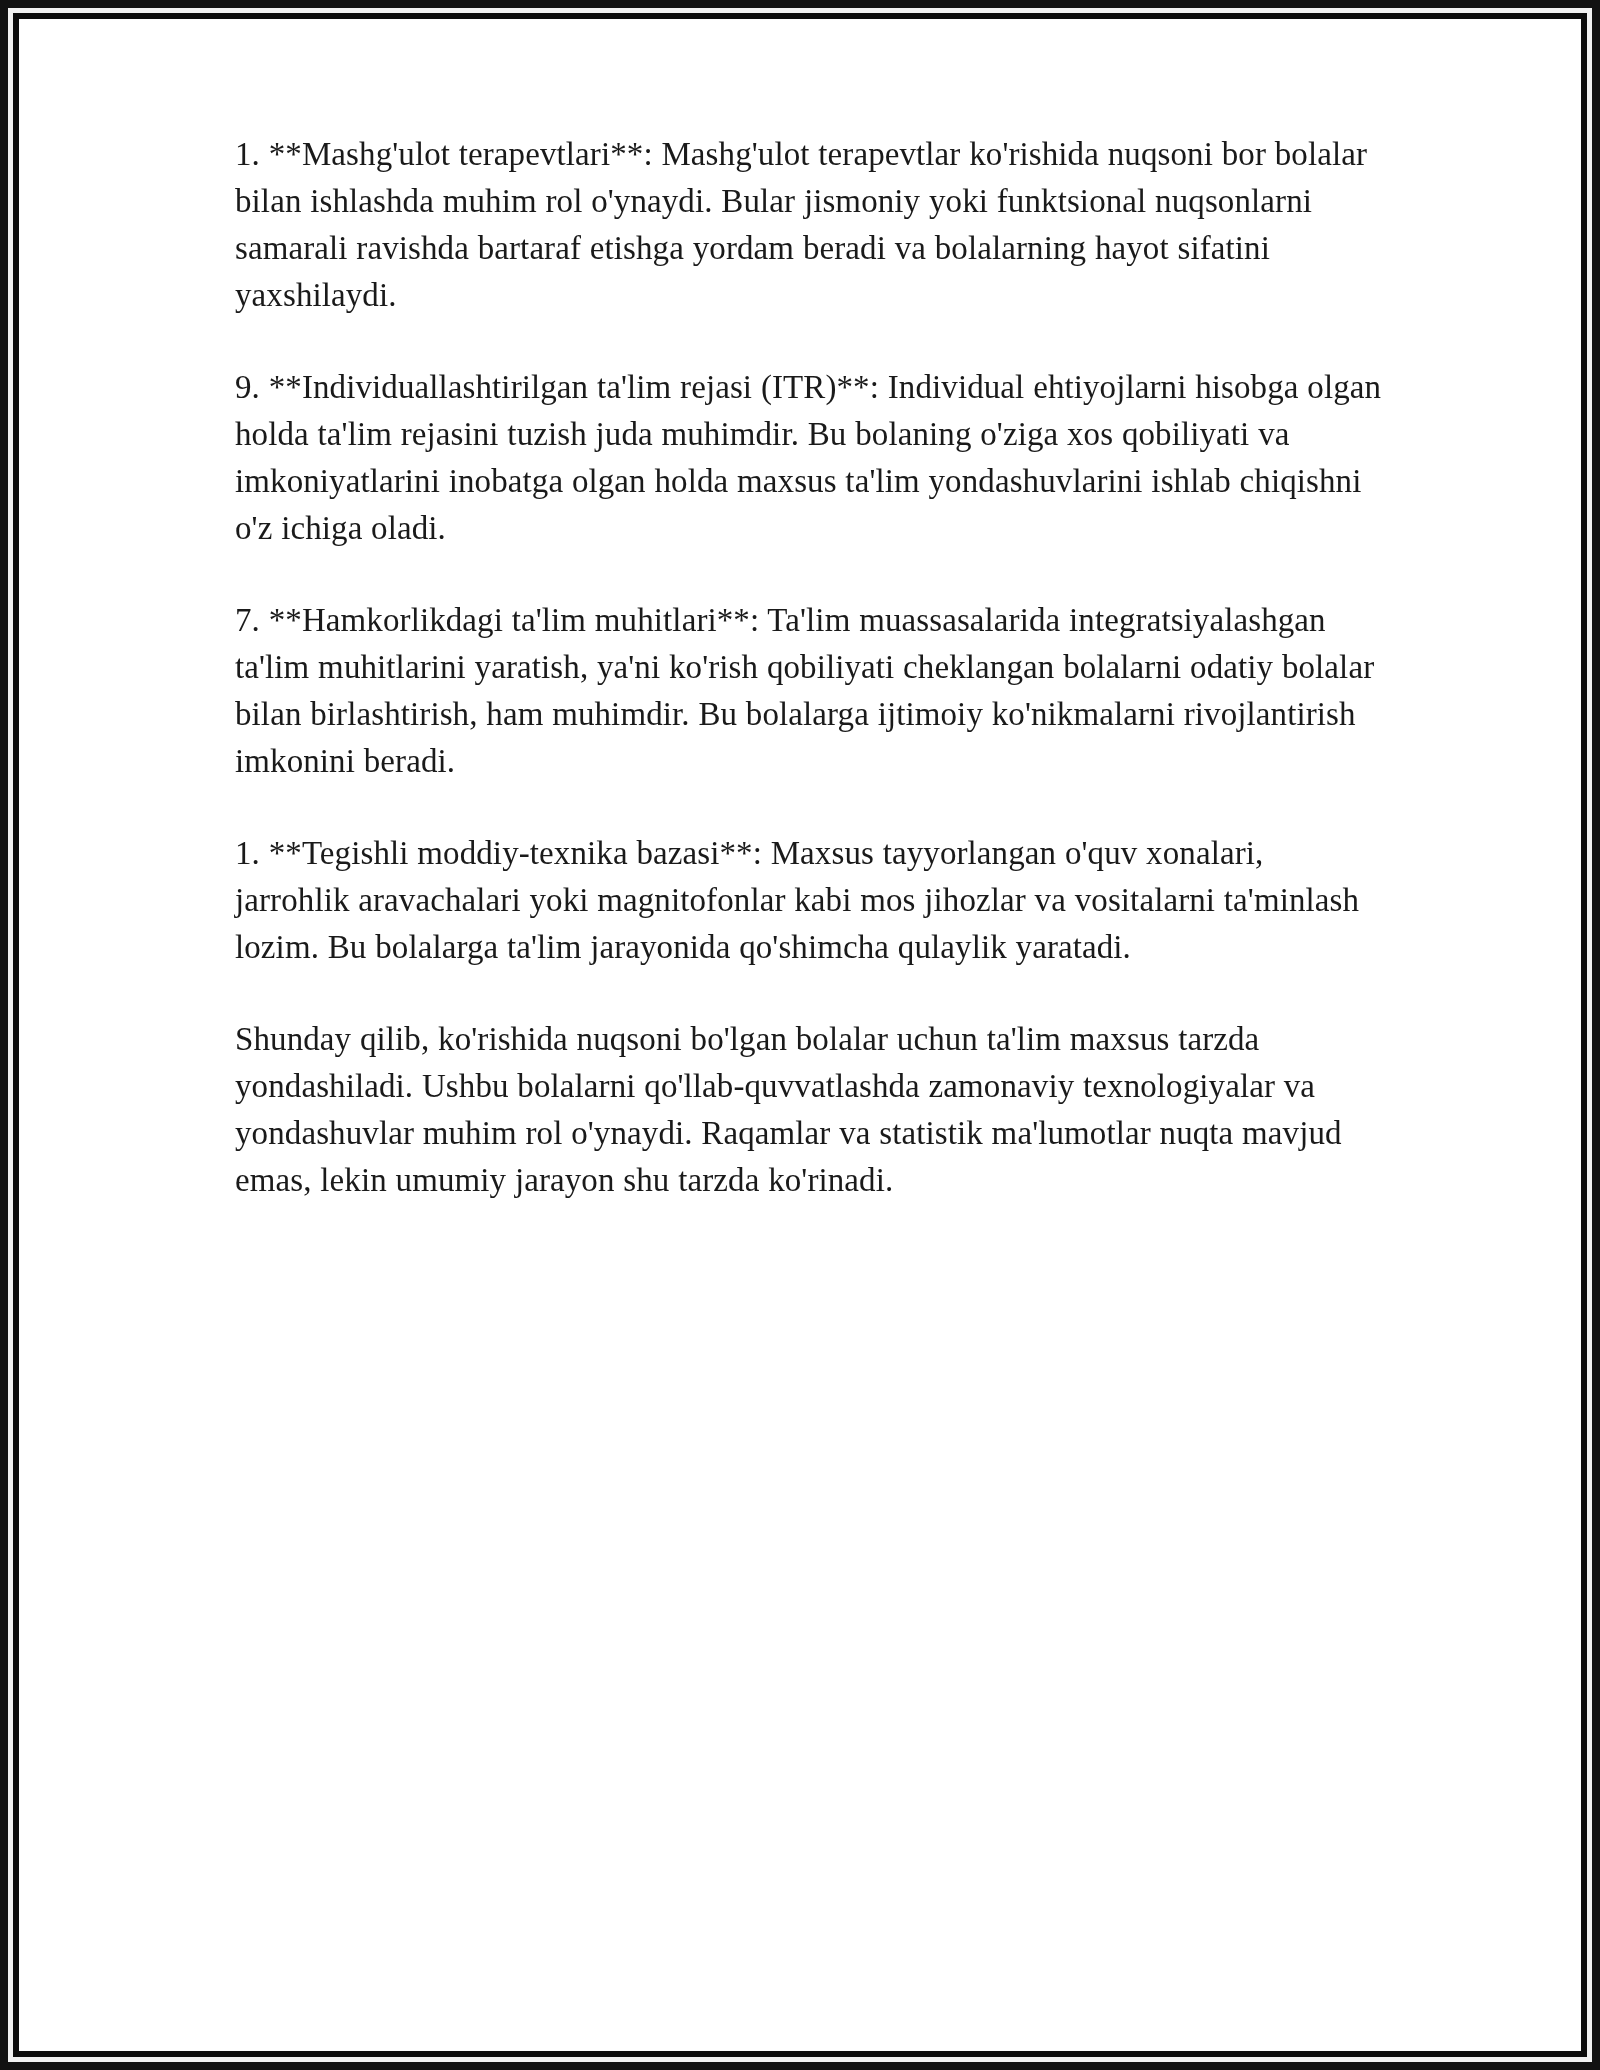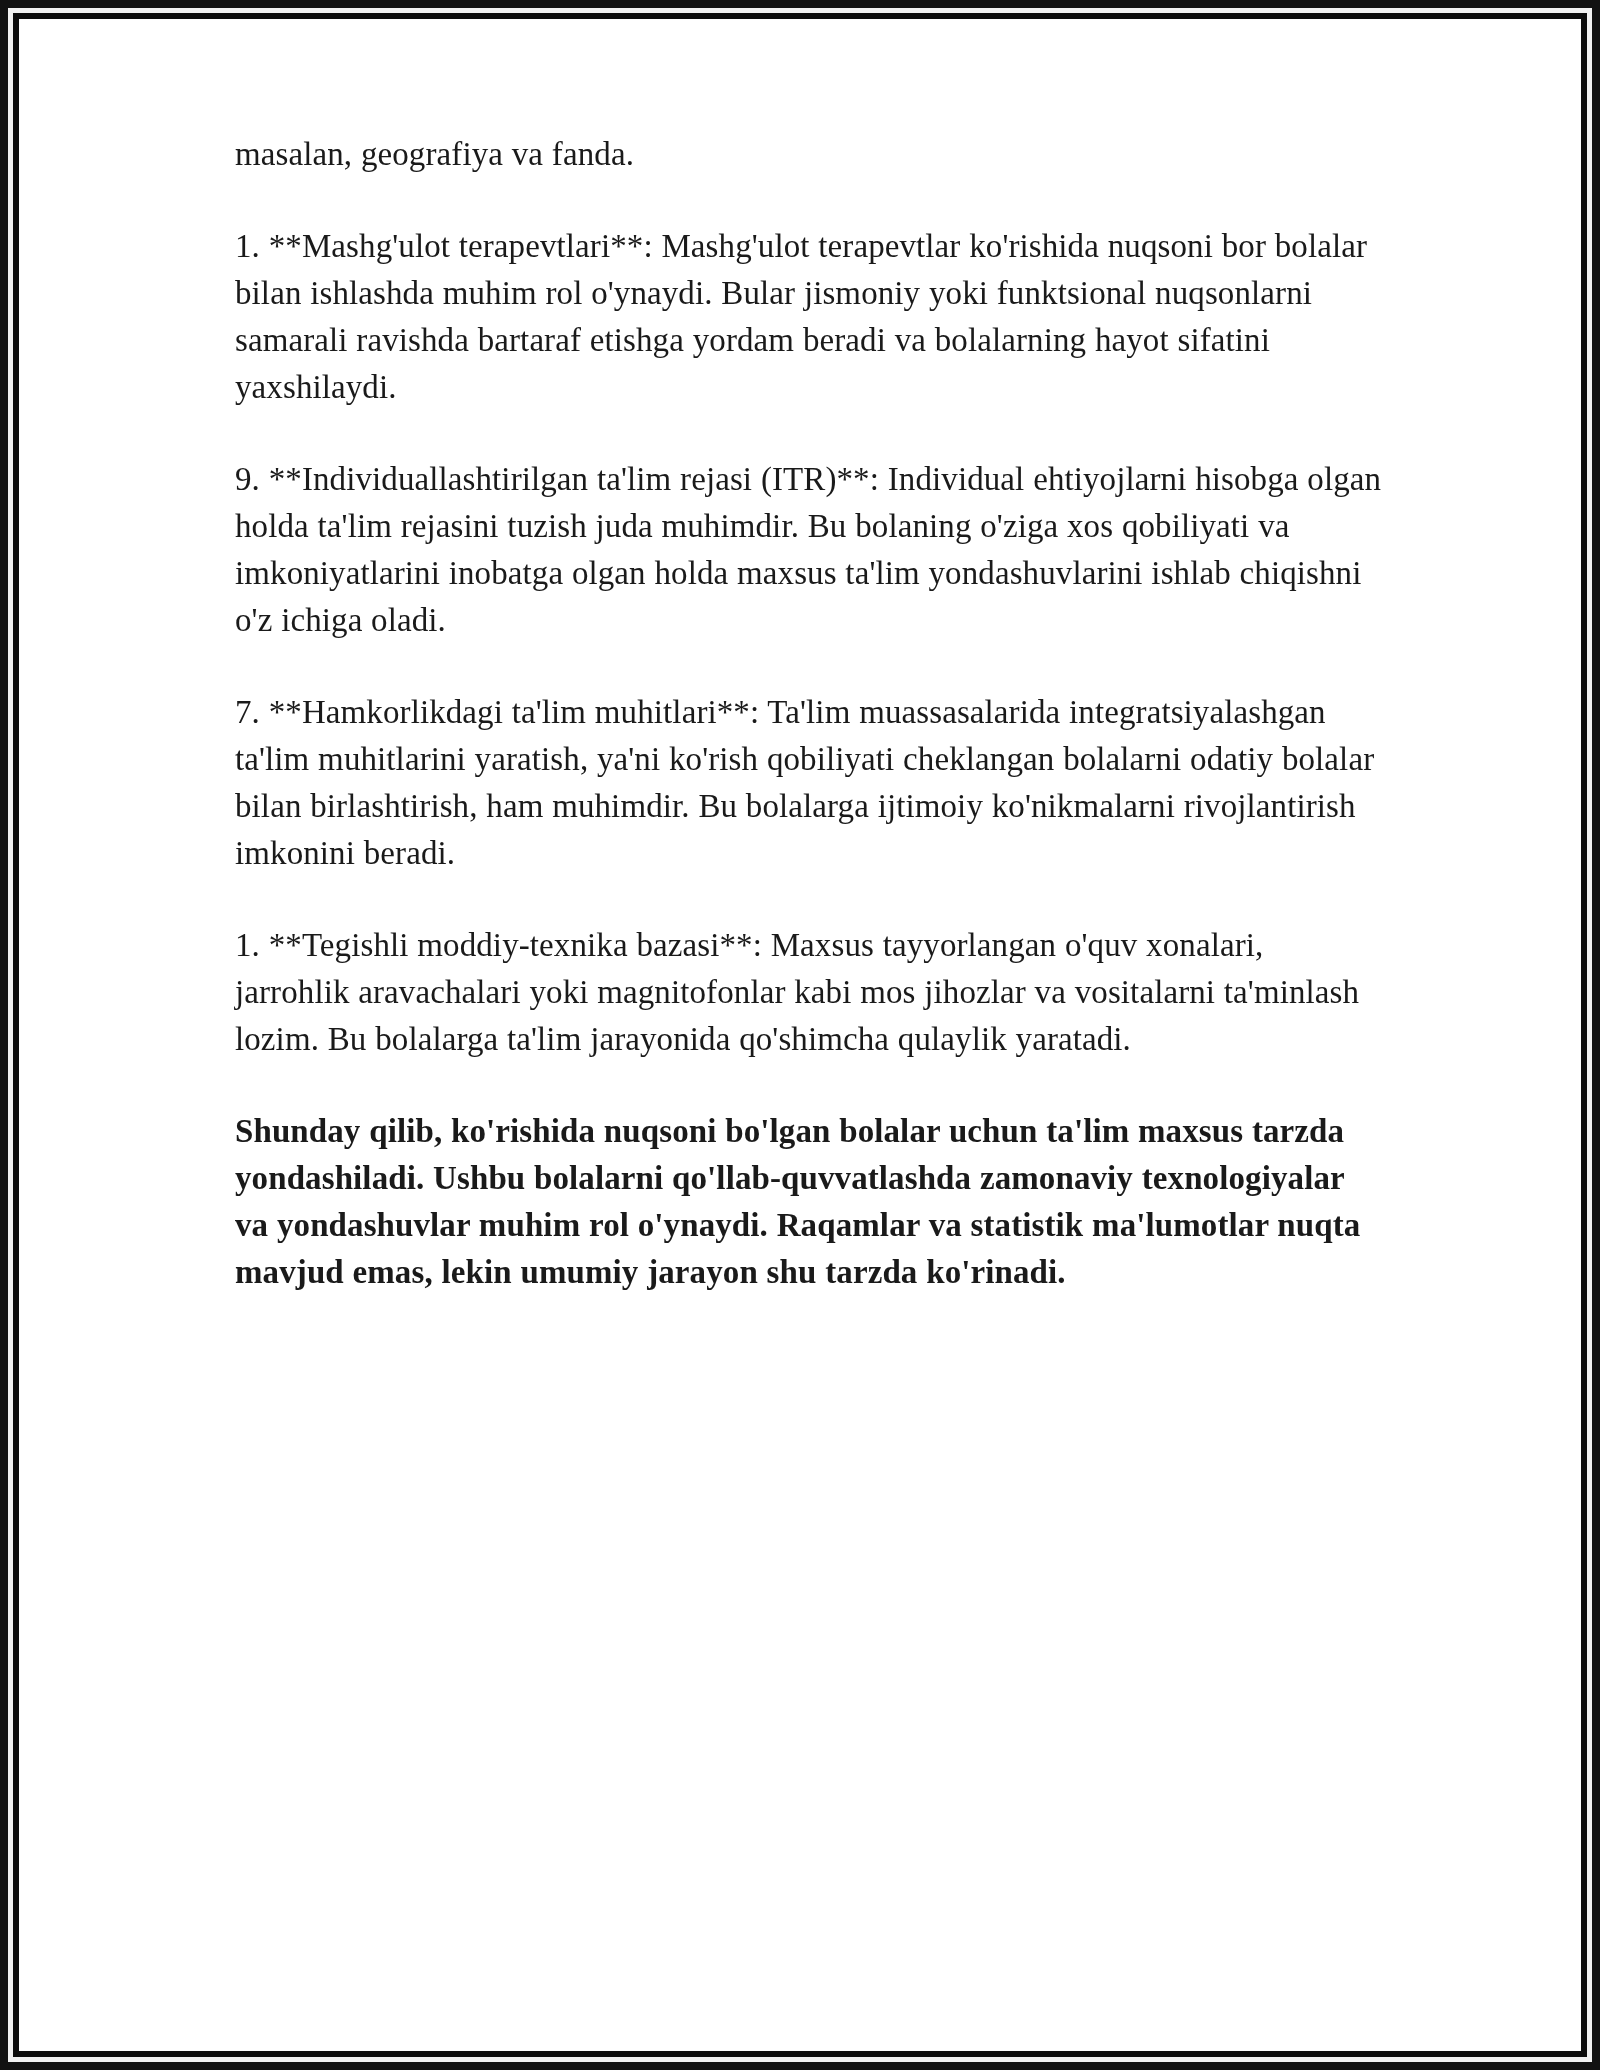--- a/index.html
+++ b/index.html
@@ -68,36 +68,34 @@
     color: #1a1a1a;
     margin: 0 0 45px 0;
     text-align: left;
     letter-spacing: 0.1px;
     word-spacing: 0.4px;
     -webkit-font-smoothing: antialiased;
   }
 
   .para:last-child {
     margin-bottom: 12px;
-    font-weight: bold;
   }
 </style>
 </head>
 <body>
 
 <div id="page-frame">
   <div id="page-gutter">
     <div id="page-rule"></div>
   </div>
 </div>
 
 <div id="sheet">
   <div id="document-body">
 
-    <p class="para">masalan, geografiya va fanda.</p>
 
     <p class="para">1. **Mashg'ulot terapevtlari**: Mashg'ulot terapevtlar ko'rishida nuqsoni bor bolalar bilan ishlashda muhim rol o'ynaydi. Bular jismoniy yoki funktsional nuqsonlarni samarali ravishda bartaraf etishga yordam beradi va bolalarning hayot sifatini yaxshilaydi.</p>
 
     <p class="para">9. **Individuallashtirilgan ta'lim rejasi (ITR)**: Individual ehtiyojlarni hisobga olgan holda ta'lim rejasini tuzish juda muhimdir. Bu bolaning o'ziga xos qobiliyati va imkoniyatlarini inobatga olgan holda maxsus ta'lim yondashuvlarini ishlab chiqishni o'z ichiga oladi.</p>
 
     <p class="para">7. **Hamkorlikdagi ta'lim muhitlari**: Ta'lim muassasalarida integratsiyalashgan ta'lim muhitlarini yaratish, ya'ni ko'rish qobiliyati cheklangan bolalarni odatiy bolalar bilan birlashtirish, ham muhimdir. Bu bolalarga ijtimoiy ko'nikmalarni rivojlantirish imkonini beradi.</p>
 
     <p class="para">1. **Tegishli moddiy-texnika bazasi**: Maxsus tayyorlangan o'quv xonalari, jarrohlik aravachalari yoki magnitofonlar kabi mos jihozlar va vositalarni ta'minlash lozim. Bu bolalarga ta'lim jarayonida qo'shimcha qulaylik yaratadi.</p>
 
 

